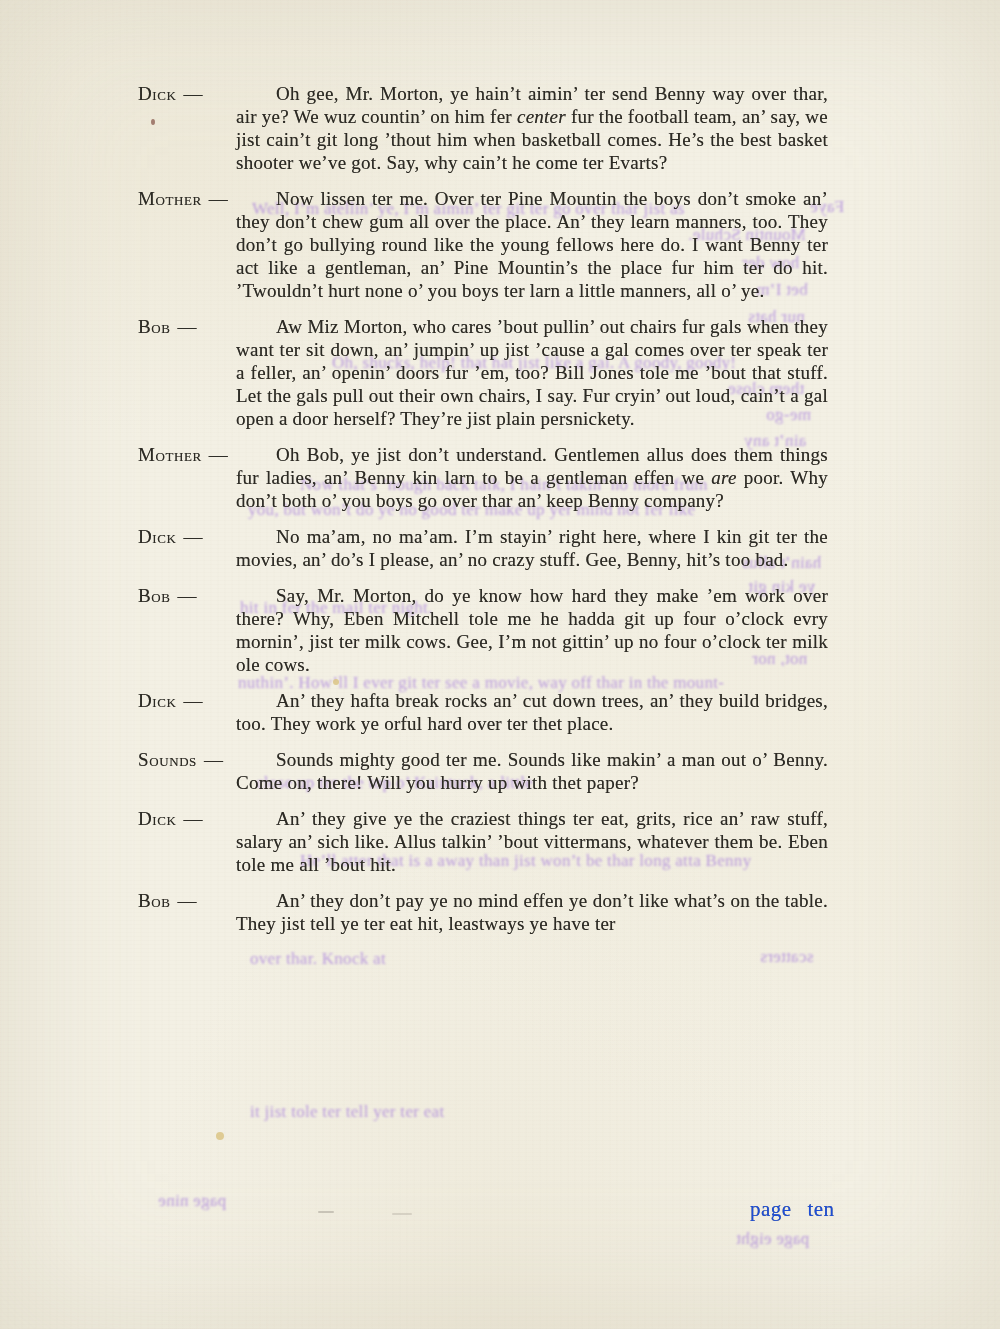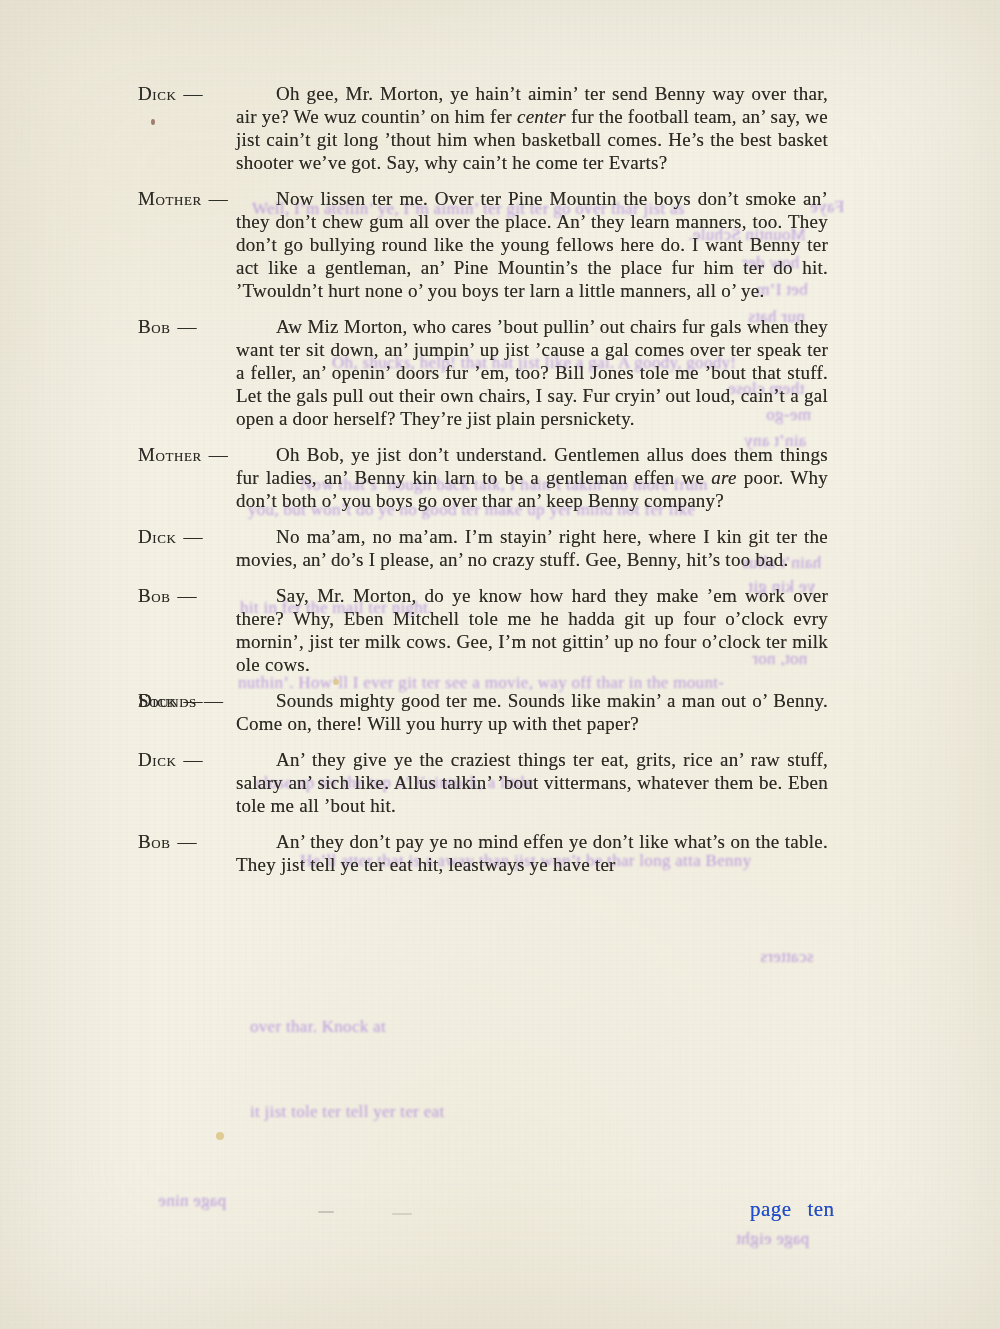--- a/index.html
+++ b/index.html
@@ -90,21 +90,21 @@
     <span class="ghost" style="left: 300px; top: 474px;">Now that’s ’nough back talk, I hain’t takin’ no more frum</span>
     <span class="ghost" style="left: 248px; top: 499px;">you, but won’t do ye no good ter make up yer mind not fer like</span>
     <span class="ghost mir" style="left: 742px; top: 552px;">hain’t allus</span>
     <span class="ghost mir" style="left: 748px; top: 576px;">ye kin git</span>
     <span class="ghost" style="left: 240px; top: 597px;">hit in fer the mail ter night.</span>
     <span class="ghost mir" style="left: 752px; top: 648px;">not, nor</span>
     <span class="ghost" style="left: 238px; top: 672px;">nuthin’. How’ll I ever git ter see a movie, way off thar in the mount-</span>
     <span class="ghost" style="left: 256px; top: 772px;">close up ter the top o’ Kaintuck, a little</span>
     <span class="ghost" style="left: 300px; top: 850px;">He’ll atter that is a away than jist won’t be thar long atta Benny</span>
     <span class="ghost mir" style="left: 760px; top: 946px;">scatters</span>
-    <span class="ghost" style="left: 250px; top: 1016px;">over thar. Knock at</span>
+    <span class="ghost" style="left: 250px; top: 948px;">over thar. Knock at</span>
     <span class="ghost" style="left: 250px; top: 1101px;">it jist tole ter tell yer ter eat</span>
     <span class="ghost mir" style="left: 158px; top: 1190px;">page nine</span>
     <span class="ghost mir" style="left: 736px; top: 1228px;">page eight</span>
   </div>
 
 <span class="speck red" style="left:151px;top:119px;width:4px;height:6px;"></span>
 <span class="speck tan" style="left:333px;top:679px;width:6px;height:6px;"></span>
 <span class="speck tan" style="left:216px;top:1132px;width:8px;height:8px;"></span>
 <span class="scratch" style="left:318px;top:1211px;width:16px;"></span>
 <span class="scratch" style="left:392px;top:1213px;width:20px;opacity:0.3;"></span>
@@ -136,20 +136,21 @@
     <p class="dialogue">No ma’am, no ma’am. I’m stayin’ right here, where I kin git ter the movies, an’ do’s I please, an’ no crazy stuff. Gee, Benny, hit’s too bad.</p>
   </div>
 
   <div class="speech">
     <span class="speaker"><span>Bob</span><span class="dash">—</span></span>
     <p class="dialogue">Say, Mr. Morton, do ye know how hard they make ’em work over there? Why, Eben Mitchell tole me he hadda git up four o’clock evry mornin’, jist ter milk cows. Gee, I’m not gittin’ up no four o’clock ter milk ole cows.</p>
   </div>
 
   <div class="speech">
     <span class="speaker"><span>Dick</span><span class="dash">—</span></span>
+    <p class="dialogue">An’ they hafta break rocks an’ cut down trees, an’ they build bridges, too. They work ye orful hard over ter thet place.</p>
   </div>
 
   <div class="speech">
     <span class="speaker"><span>Sounds</span><span class="dash">—</span></span>
     <p class="dialogue">Sounds mighty good ter me. Sounds like makin’ a man out o’ Benny. Come on, there! Will you hurry up with thet paper?</p>
   </div>
 
   <div class="speech">
     <span class="speaker"><span>Dick</span><span class="dash">—</span></span>
     <p class="dialogue">An’ they give ye the craziest things ter eat, grits, rice an’ raw stuff, salary an’ sich like. Allus talkin’ ’bout vittermans, whatever them be. Eben tole me all ’bout hit.</p>

